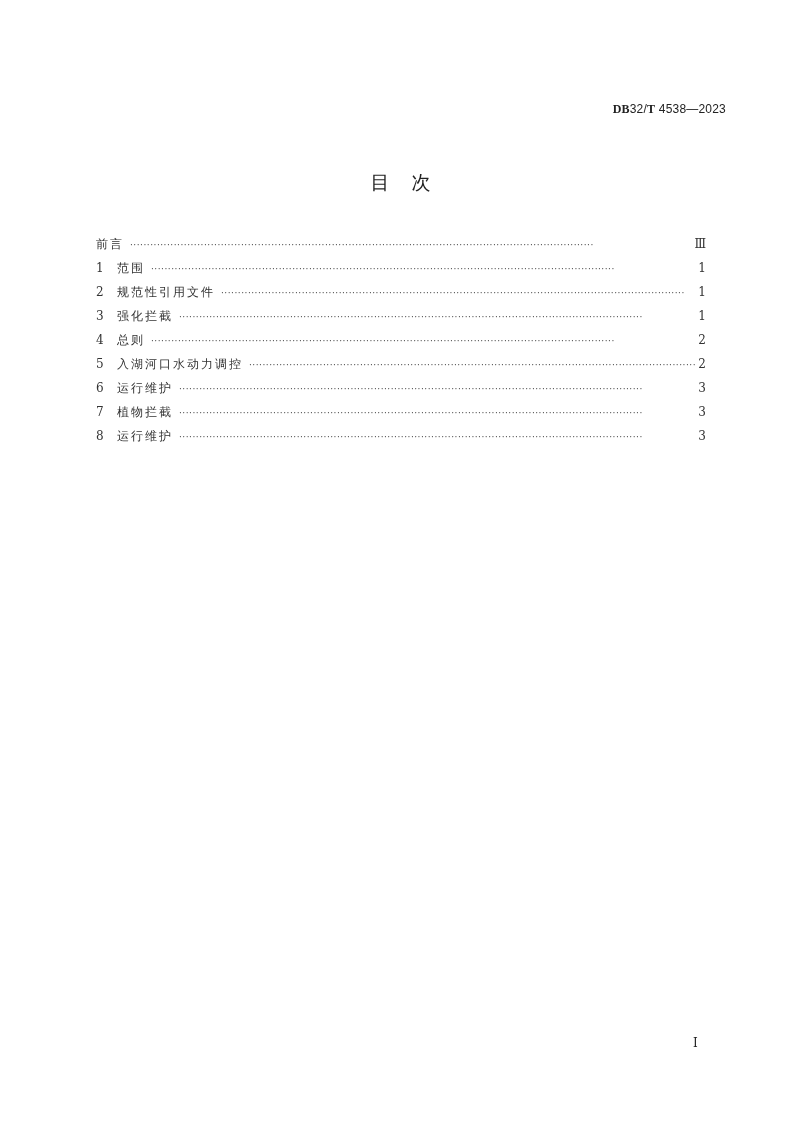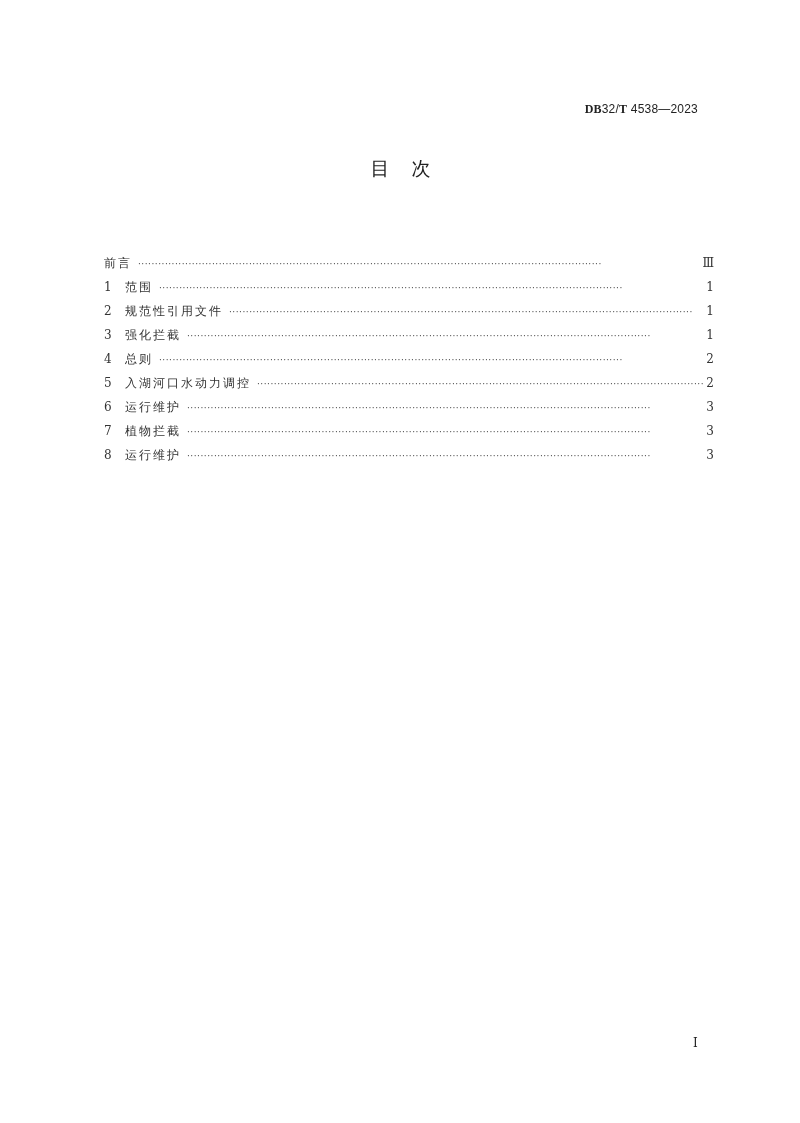--- a/index.html
+++ b/index.html
@@ -1,23 +1,23 @@
 <!DOCTYPE html>
 <html><head>
 <meta charset="utf-8">
 <style>
   html, body { margin: 0; padding: 0; background: #ffffff; }
   body { width: 800px; height: 1123px; position: relative; overflow: hidden;
          font-family: "DejaVu Serif", "Liberation Serif", serif; color: #222; }
-  .header { position: absolute; top: 102px; right: 102px; font-size: 12px;
+  .header { position: absolute; top: 102px; right: 74px; font-size: 12px;
             font-family: "Liberation Sans", sans-serif; letter-spacing: 0.2px; }
   .header b { font-family: "Liberation Serif", serif; font-weight: bold; }
-  .title { position: absolute; top: 156px; left: 0; width: 800px; text-align: center;
+  .title { position: absolute; top: 170px; left: 0; width: 800px; text-align: center;
            font-size: 19px; letter-spacing: 22px; padding-left: 23px; box-sizing: border-box; }
-  .toc { position: absolute; top: 236px; left: 104px; width: 610px; margin-top: 19px; }
+  .toc { position: absolute; top: 236px; left: 96px; width: 610px; }
   .toc-row { display: flex; align-items: baseline; height: 24px; font-size: 12px; color: #333; }
   .num { width: 21px; flex: none; }
   .label { flex: none; letter-spacing: 2px; padding-right: 6px; }
   .dots { flex: 1; overflow: hidden; white-space: nowrap; color: #444; letter-spacing: 0.5px; font-size: 9px; }
   .page { flex: none; padding-left: 2px; }
   .footer { position: absolute; top: 1036px; left: 693px; font-size: 12px; }
 </style>
 </head>
 <body>
 

